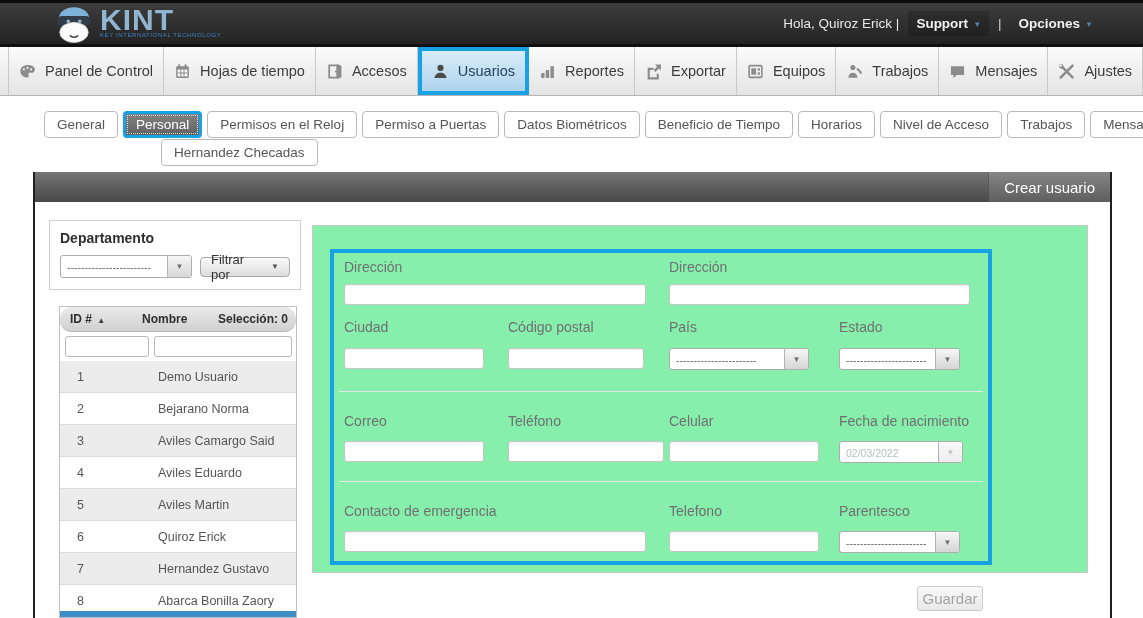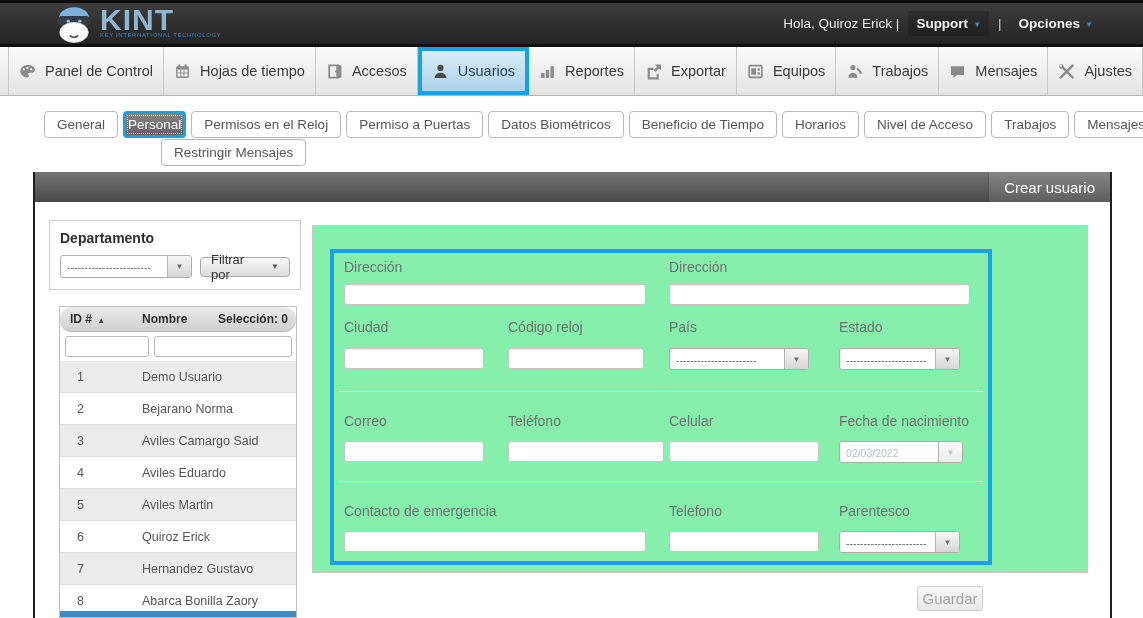--- a/index.html
+++ b/index.html
@@ -38,21 +38,21 @@
   .nav-icon svg { width:17px; height:17px; }
 
   
   .tabs-area { position:absolute; left:0; top:96px; width:1143px; height:76px; background:#fff; }
   .tab-row { display:flex; }
   .tab-row.r1 { margin:15px 0 0 44px; }
   .tab-row.r2 { margin:1px 0 0 161px; }
   .tab { border:1px solid #b9b9b9; border-radius:4px; background:#fff; color:#555;
     font-size:13.5px; padding:5px 12px; margin-right:5px; white-space:nowrap; cursor:pointer; }
   .tab.selected { background:linear-gradient(#828282,#626262); color:#fff;
-    border:3px solid #18a2e3; padding:3px 2px; outline:1px dotted #dcdcdc; outline-offset:-5px; }
+    border:3px solid #18a2e3; padding:3px 10px; outline:1px dotted #dcdcdc; outline-offset:-5px; }
 
   
   .container { position:absolute; left:33px; top:172px; width:1079px; height:446px;
     background:#fff; border-left:2px solid #1f1f1f; border-right:2px solid #1f1f1f; }
   .bar { position:absolute; left:0; top:0; width:100%; height:30px;
     background:linear-gradient(#757575,#484848); display:flex; justify-content:flex-end; }
   .create-user-btn { height:100%; display:flex; align-items:center; padding:0 15px;
     background:rgba(255,255,255,0.12); border-left:1px solid rgba(0,0,0,0.25);
     color:#fff; font-size:15px; cursor:pointer; }
 
@@ -87,21 +87,21 @@
   .th-sel { padding-right:8px; }
   .tfilter { height:29px; display:flex; align-items:center; gap:5px; padding:0 5px;
     background:#fff; }
   .tfilter input { height:21px; border:1px solid #b9b9b9; border-radius:3px; outline:none;
     font-size:12px; padding:0 4px; }
   .fi-id { width:84px; } .fi-name { width:138px; }
   .trow { height:32px; display:flex; align-items:center; font-size:12.5px; color:#555;
     border-bottom:1px solid #dcdcdc; cursor:pointer; background:#fff; }
   .trow.odd { background:#ececec; }
   .tid { width:82px; padding-left:17px; }
-  .tname { flex:1; }
+  .tname { flex:1;margin-left:16px; }
   .row-peek { position:absolute; left:0; bottom:0; width:100%; height:6px; background:#3e8dc6; }
 
   
   .form-panel { position:absolute; left:277px; top:53px; width:776px; height:348px;
     border:1px solid #c9c9c9; background:#86efac; }
   .blue-box { position:absolute; left:17px; top:23px; width:662px; height:316px;
     border:4px solid #18a2e3; }
   .fl { position:absolute; font-size:14px; color:#707070; white-space:nowrap; }
   .fi { position:absolute; height:21px; border:1px solid #c6c6c6; border-radius:3px;
     outline:none; font-size:12.5px; color:#444; padding:0 5px;
@@ -258,21 +258,21 @@
       <div class="tab">Permisos en el Reloj</div>
       <div class="tab">Permiso a Puertas</div>
       <div class="tab">Datos Biométricos</div>
       <div class="tab">Beneficio de Tiempo</div>
       <div class="tab">Horarios</div>
       <div class="tab">Nivel de Acceso</div>
       <div class="tab">Trabajos</div>
       <div class="tab">Mensajes en el reloj</div>
     </div>
     <div class="tab-row r2">
-      <div class="tab">Restringir Mensajes</div>
+      <div class="tab">Hernandez Checadas</div>
     </div>
   </div>
 
   <div class="container">
     <div class="bar">
       <div class="create-user-btn">Crear usuario</div>
     </div>
 
     <div class="dept-box">
       <div class="dept-label">Departamento</div>
@@ -338,21 +338,21 @@
 
     <div class="form-panel">
       <div class="blue-box">
 
         <span class="fl" style="left:10px; top:6px;">Dirección</span>
         <span class="fl" style="left:335px; top:6px;">Dirección</span>
         <input class="fi" style="left: 10px; top: 31px; width: 302px;" type="text">
         <input class="fi" style="left: 335px; top: 31px; width: 301px;" type="text">
 
         <span class="fl" style="left:10px; top:66px;">Ciudad</span>
-        <span class="fl" style="left:174px; top:66px;">Código reloj</span>
+        <span class="fl" style="left:174px; top:66px;">Código postal</span>
         <span class="fl" style="left:335px; top:66px;">País</span>
         <span class="fl" style="left:505px; top:66px;">Estado</span>
         <input class="fi" style="left: 10px; top: 95px; width: 140px;" type="text">
         <input class="fi" style="left: 174px; top: 95px; width: 136px;" type="text">
         <div class="sel fsel" style="left:335px; top:95px; width:140px;">
           <span class="sel-val">-----------------------</span>
           <span class="sel-btn">▼</span>
         </div>
         <div class="sel fsel" style="left:505px; top:95px; width:121px;">
           <span class="sel-val">-----------------------</span>

